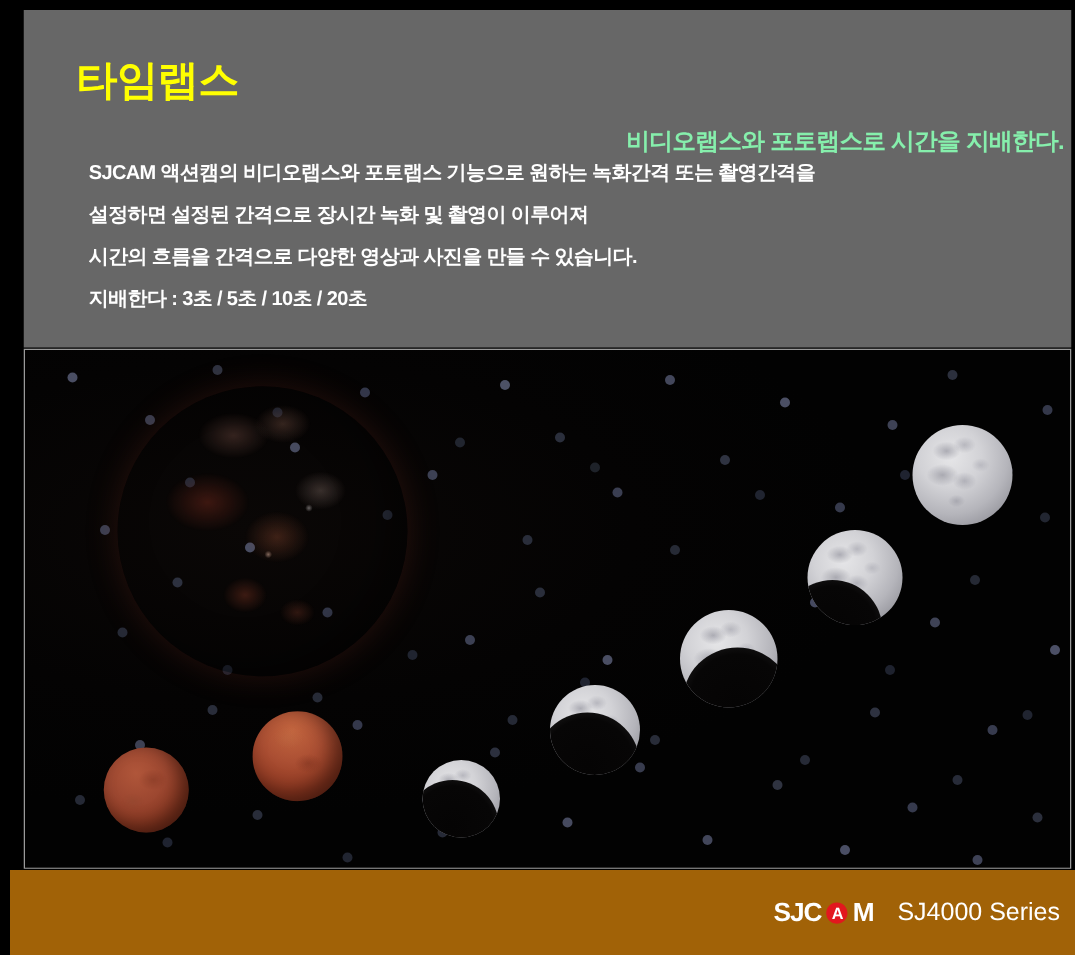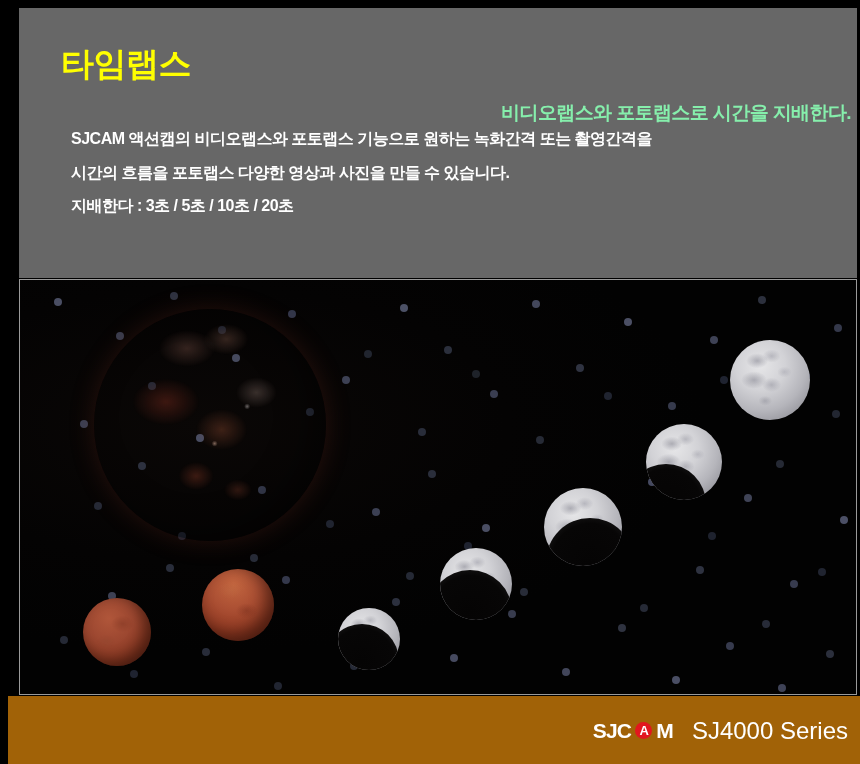--- a/index.html
+++ b/index.html
@@ -292,41 +292,42 @@
     height: 17px;
     display: flex;
     align-items: center;
     justify-content: center;
     font-size: 13px;
     font-weight: bold;
     color: #ffffff;
     line-height: 17px;
   }
   #logo-series {
-    font-size: 24px;
+    font-size: 20px;
     font-weight: normal;
     color: #ffffff;
     letter-spacing: 0px;
     line-height: 21px;
   }
 </style>
 </head>
 <body>
 
 <div id="slide">
 
   <div id="text-panel">
 
     <div id="title">타임랩스</div>
 
     <div id="subtitle">비디오랩스와 포토랩스로 시간을 지배한다.</div>
 
     <div id="body-text">
       <div class="line">SJCAM 액션캠의 비디오랩스와 포토랩스 기능으로 원하는 녹화간격 또는 촬영간격을</div>
-      <div class="line">시간의 흐름을 포토랩스 다양한 영상과 사진을 만들 수 있습니다.</div>
+      <div class="line">설정하면 설정된 간격으로 장시간 녹화 및 촬영이 이루어져</div>
+      <div class="line">시간의 흐름을 간격으로 다양한 영상과 사진을 만들 수 있습니다.</div>
       <div class="line">지배한다 : 3초 / 5초 / 10초 / 20초</div>
     </div>
 
   </div>
 
   <div id="photo-panel">
     <div id="sky"></div>
     <div id="stars"></div>
     <div id="stars2"></div>
 

